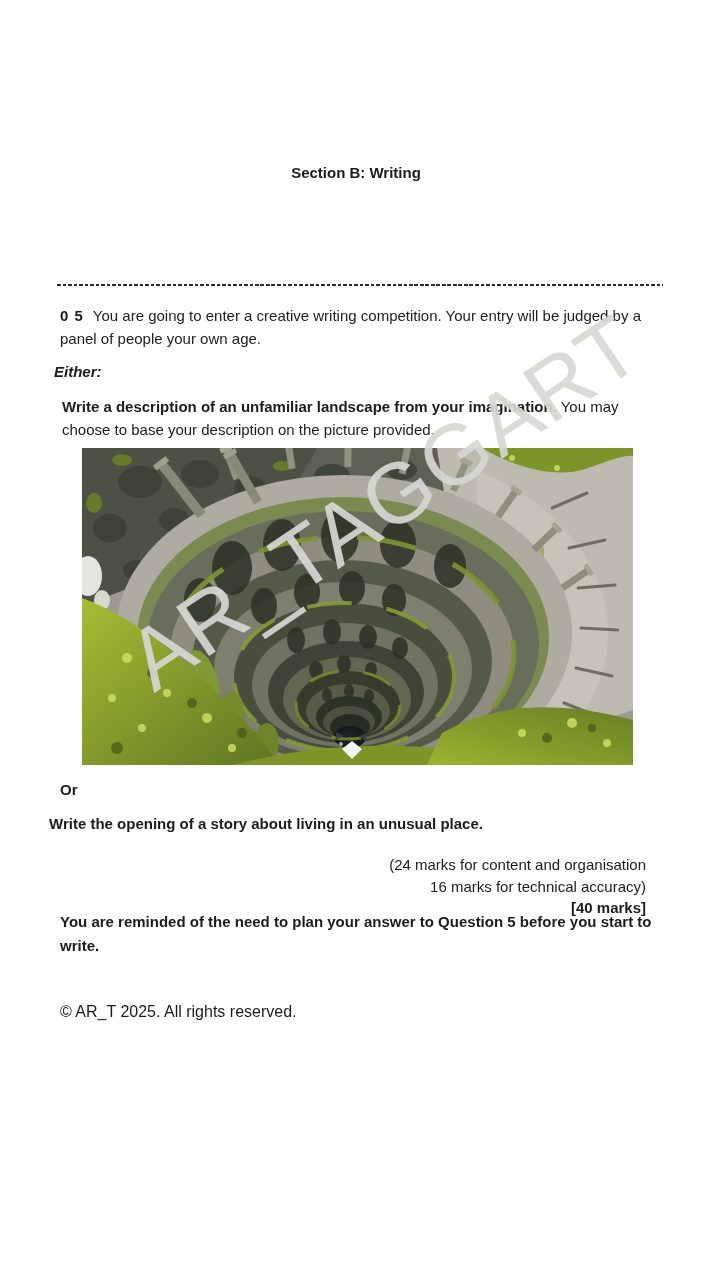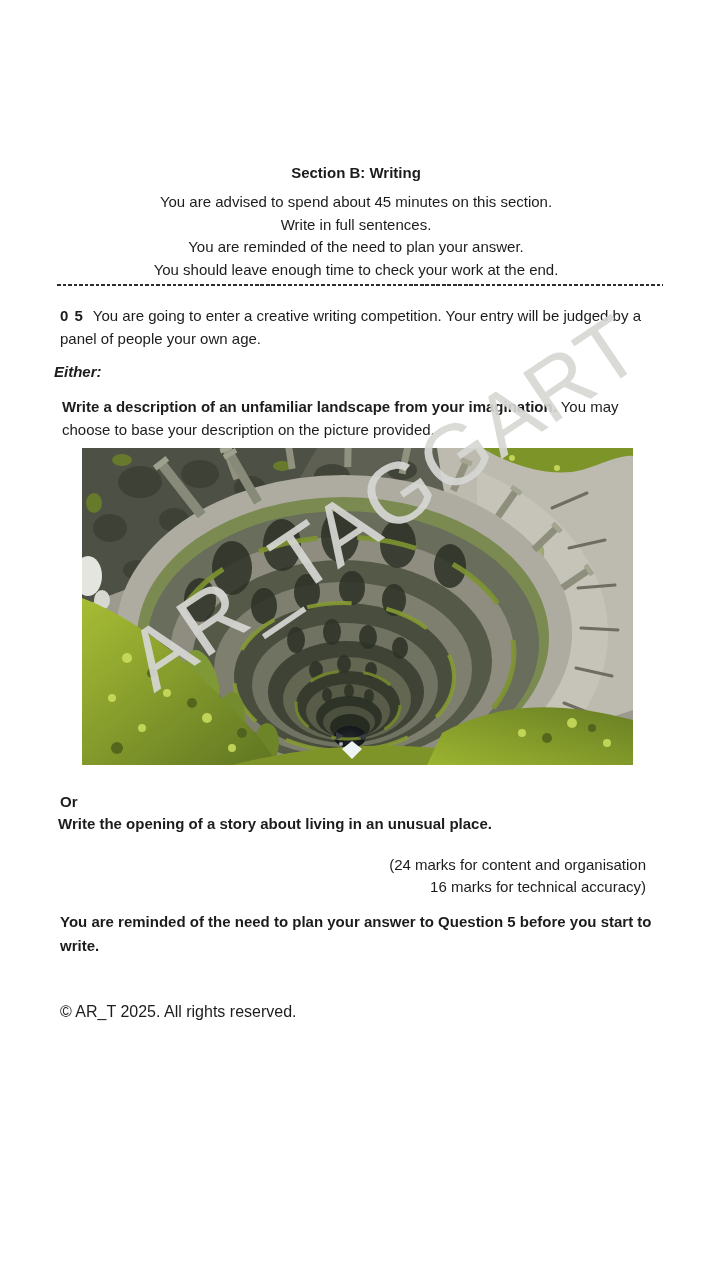--- a/index.html
+++ b/index.html
@@ -20,22 +20,22 @@
   .divider{
     left:57px;top:284px;width:606px;height:2px;
     background:repeating-linear-gradient(90deg,#2d2d2d 0 3.5px,transparent 3.5px 5.5px);
   }
   .question{left:60px;top:305px;width:602px;line-height:22.5px;}
   .qnum{font-weight:bold;margin-right:9px;letter-spacing:1px;}
   .either{left:54px;top:361px;font-weight:bold;font-style:italic;}
   .option1{left:62px;top:396px;width:600px;line-height:22.5px;}
   .photo{left:82px;top:448px;width:551px;height:317px;}
   .photo svg{display:block;}
-  .or{left:60px;top:779px;font-weight:bold;margin-top:12px;}
-  .option2{left:58px;top:813px;width:600px;font-weight:bold;}
+  .or{left:60px;top:779px;font-weight:bold;}
+  .option2{left:49px;top:813px;width:600px;font-weight:bold;}
   .marks{left:60px;top:846px;width:586px;text-align:right;line-height:21.5px;margin-top:8px;}
   .marks .total{font-weight:bold;}
   .reminder{left:60px;top:910px;width:620px;font-weight:bold;line-height:23.5px;}
   .pagenum{left:0;top:985px;width:712px;text-align:right;font-size:13px;padding-left:29px;}
   .copyright{left:60px;top:1001px;font-size:16px;}
   .watermark{
     left:384px;top:502px;
     transform:translate(-50%,-50%) rotate(-34deg);
     font-size:86px;
     letter-spacing:2px;
@@ -47,26 +47,20 @@
     font-weight:400;
   }
 </style>
 </head>
 <body>
 
 <div class="page">
 
   <div class="abs title">Section B: Writing</div>
 
-  <div class="abs instructions">
-    <div>You are advised to spend about 45 minutes on this section.</div>
-    <div>Write in full sentences.</div>
-    <div>You are reminded of the need to plan your answer.</div>
-    <div>You should leave enough time to check your work at the end.</div>
-  </div>
 
   <div class="abs divider"></div>
 
   <div class="abs question">
     <span class="qnum">0 5</span><span>You are going to enter a creative writing competition. Your entry will be judged by a panel of people your own age.</span>
   </div>
 
   <div class="abs either">Either:</div>
 
   <div class="abs option1">
@@ -264,20 +258,21 @@
     </svg>
   </div>
 
   <div class="abs or">Or</div>
 
   <div class="abs option2">Write the opening of a story about living in an unusual place.</div>
 
   <div class="abs marks">
     <div>(24 marks for content and organisation</div>
     <div>16 marks for technical accuracy)</div>
+    <div class="total">[40 marks]</div>
   </div>
 
   <div class="abs reminder">You are reminded of the need to plan your answer to Question 5 before you start to write.</div>
 
   <div class="abs pagenum">15</div>
 
   <div class="abs copyright">© AR_T 2025. All rights reserved.</div>
 
   <div class="abs watermark">AR_TAGGART</div>
 

